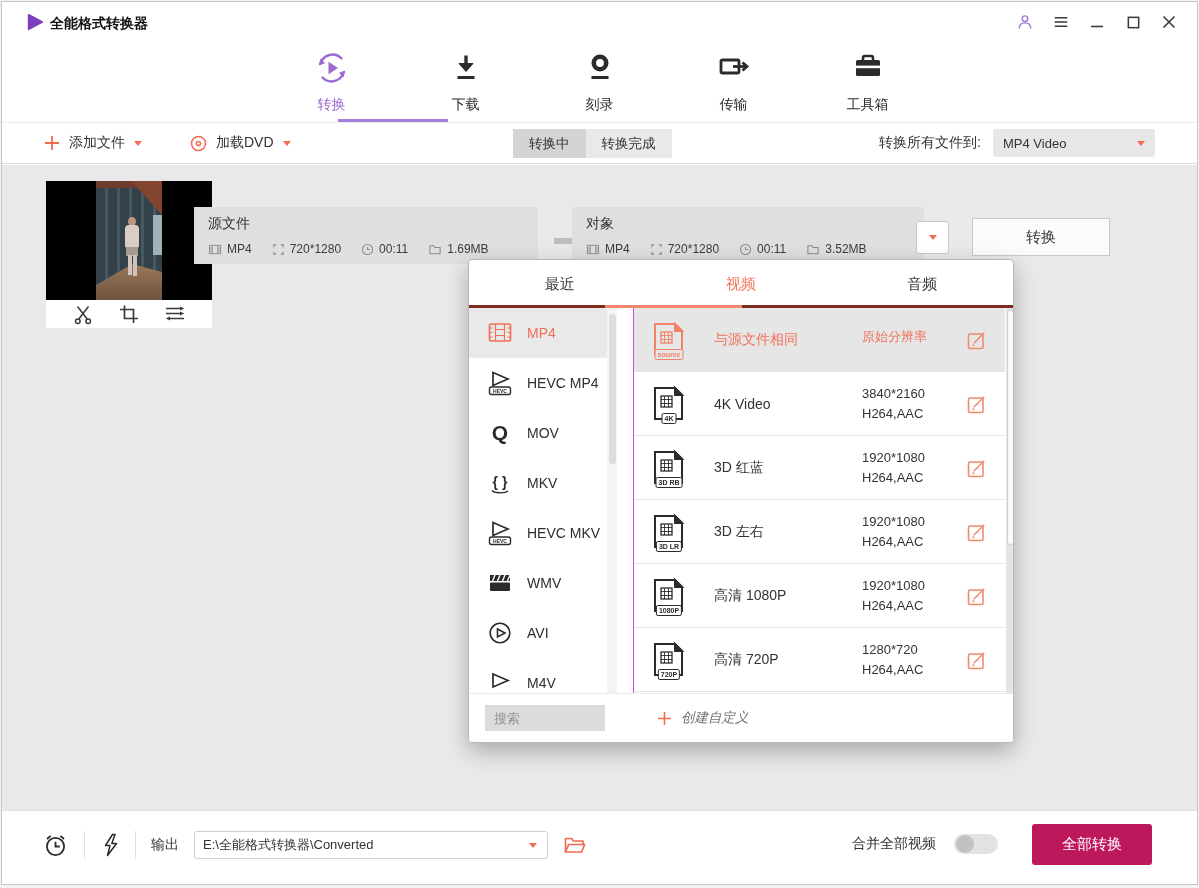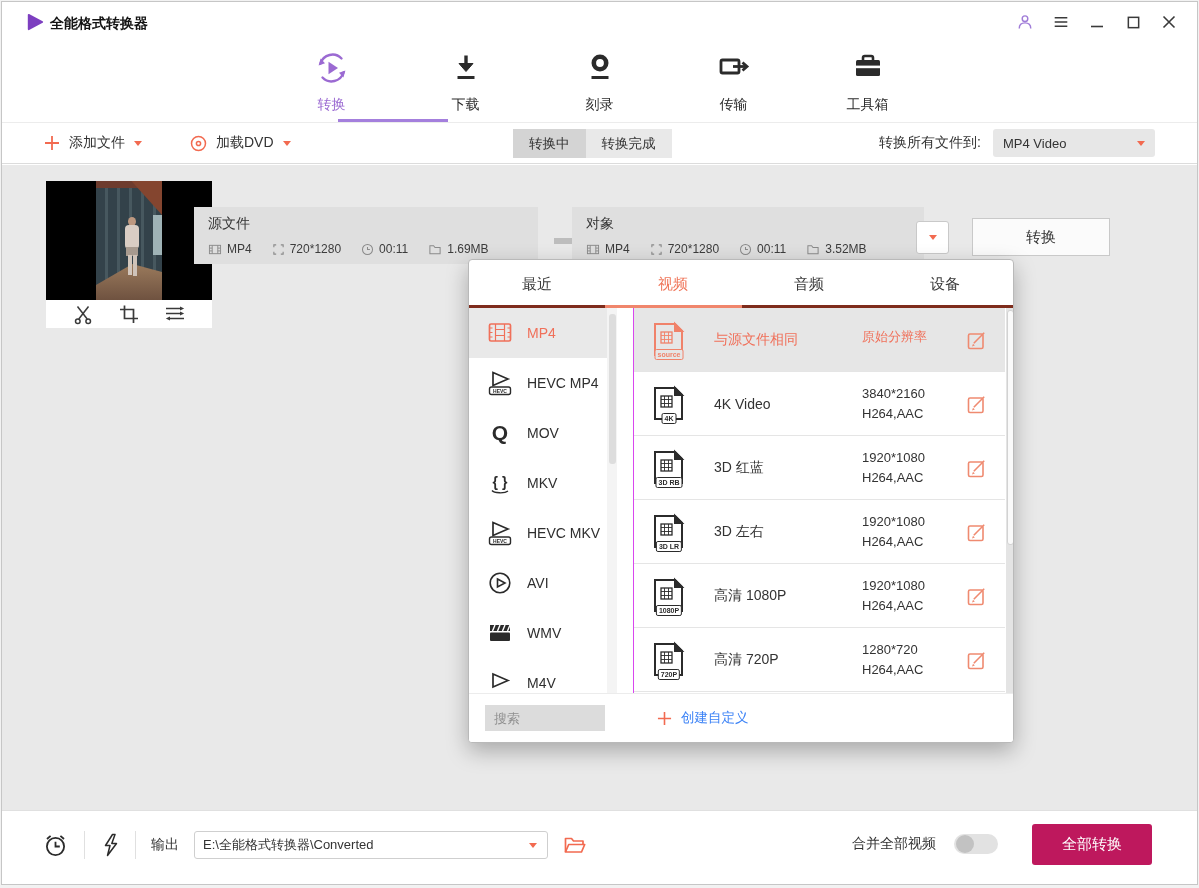--- a/index.html
+++ b/index.html
@@ -123,21 +123,21 @@
                   border:1px solid #d2d2d2; border-radius:3px; }
 
   .panel-footer { position:absolute; left:0; right:0; bottom:0; height:49px; background:#fff;
                   border-top:1px solid #ececec; }
   .search-input { position:absolute; left:16px; top:11px; width:120px; height:26px; background:#dcdcdc;
                   border:none; outline:none; padding:0 9px; font-size:13px; color:#333;
                   font-family:"Liberation Sans","DejaVu Sans",sans-serif; }
   .search-input::placeholder { color:#8f8f8f; }
   .create-custom { position:absolute; left:188px; top:11px; height:26px; display:flex; align-items:center;
                    gap:9px; cursor:pointer; }
-  .create-custom .cc-label { font-size:13.5px; color:#3b82f6; }
+  .create-custom .cc-label { font-size:13.5px; color:#737373;font-style:italic; }
 
   
   .footer { position:absolute; left:0; top:808px; right:0; height:74px; background:#fff;
             border-top:1px solid #e0e0e0; }
   .footer-left { position:absolute; left:40px; top:12px; height:44px; display:flex; align-items:center; gap:15px; }
   .v-div { width:1px; height:28px; background:#e0e0e0; }
   .out-label { font-size:14px; color:#333; }
   .path-select { position:relative; width:354px; height:28px; background:#fff; border:1px solid #cfcfcf;
                  border-radius:3px; display:flex; align-items:center; padding:0 12px 0 8px; font-size:13px;
                  color:#333; cursor:pointer; overflow:hidden; white-space:nowrap; }
@@ -401,21 +401,20 @@
     <div class="tgt-drop">
       <span class="caret"></span>
     </div>
     <div class="row-convert-btn">转换</div>
 
     <div class="preset-panel">
       <div class="panel-tabs">
         <div class="panel-tab">最近</div>
         <div class="panel-tab active">视频</div>
         <div class="panel-tab">音频</div>
-        <div class="panel-tab">设备</div>
         <div class="tabs-baseline"></div>
         <div class="tabs-activeline"></div>
       </div>
 
       <div class="panel-body">
 
         <div class="format-col">
           <div class="fmt-row active">
             <svg class="fmt-icon" viewBox="0 0 26 26" fill="none" stroke="currentColor" stroke-width="1.7">
                 <rect x="2.5" y="4" width="21" height="17" rx="1.5"></rect>
@@ -446,33 +445,33 @@
           </div>
           <div class="fmt-row">
             <svg class="fmt-icon" viewBox="0 0 26 26" fill="none" stroke="currentColor" stroke-width="1.7">
                 <path d="M6 2.5 L21 9 L6 15.5 Z"></path>
                 <rect x="2.5" y="17" width="21" height="7.5" rx="2" stroke-width="1.4"></rect>
                 <text x="13" y="22.8" font-size="5" font-weight="bold" text-anchor="middle" fill="currentColor" stroke="none">HEVC</text>
               </svg>
             <span class="fmt-label">HEVC MKV</span>
           </div>
           <div class="fmt-row">
-            <svg class="fmt-icon" viewBox="0 0 26 26" fill="none" stroke="currentColor" stroke-width="1.6">
-                <circle cx="13" cy="13" r="9.8"></circle>
-                <path d="M10.5 9 L18 13 L10.5 17 Z"></path>
-              </svg>
-            <span class="fmt-label">AVI</span>
-          </div>
-          <div class="fmt-row">
             <svg class="fmt-icon" viewBox="0 0 26 26">
                 <rect x="3" y="5" width="20" height="6" fill="#2b2b2b"></rect>
                 <path d="M8 5 l-2.5 6 M13 5 l-2.5 6 M18 5 l-2.5 6 M23 5 l-2.5 6" stroke="#fff" stroke-width="1.4"></path>
                 <rect x="3" y="12.5" width="20" height="8.5" rx="1" fill="#2b2b2b"></rect>
               </svg>
             <span class="fmt-label">WMV</span>
+          </div>
+          <div class="fmt-row">
+            <svg class="fmt-icon" viewBox="0 0 26 26" fill="none" stroke="currentColor" stroke-width="1.6">
+                <circle cx="13" cy="13" r="9.8"></circle>
+                <path d="M10.5 9 L18 13 L10.5 17 Z"></path>
+              </svg>
+            <span class="fmt-label">AVI</span>
           </div>
           <div class="fmt-row">
             <svg class="fmt-icon" viewBox="0 0 26 26" fill="none" stroke="currentColor" stroke-width="1.7">
                 <path d="M6 4 L21 10.5 L6 17 Z"></path>
               </svg>
             <span class="fmt-label">M4V</span>
           </div>
         </div>
         <div class="fmt-scrollbar">
             <div class="fmt-thumb"></div>

